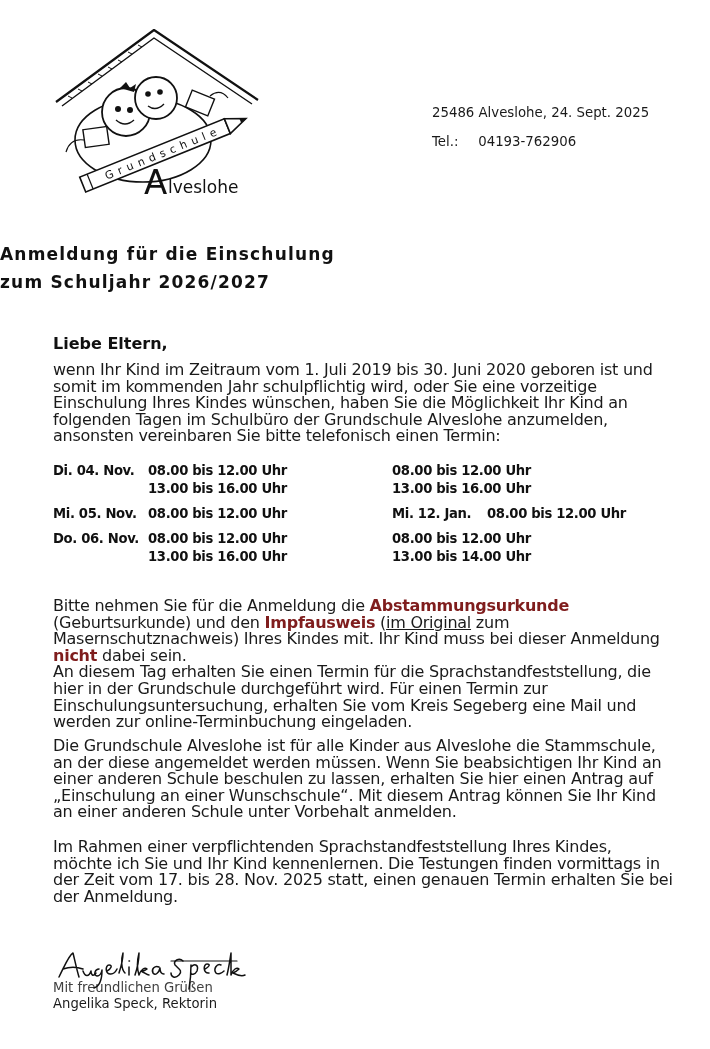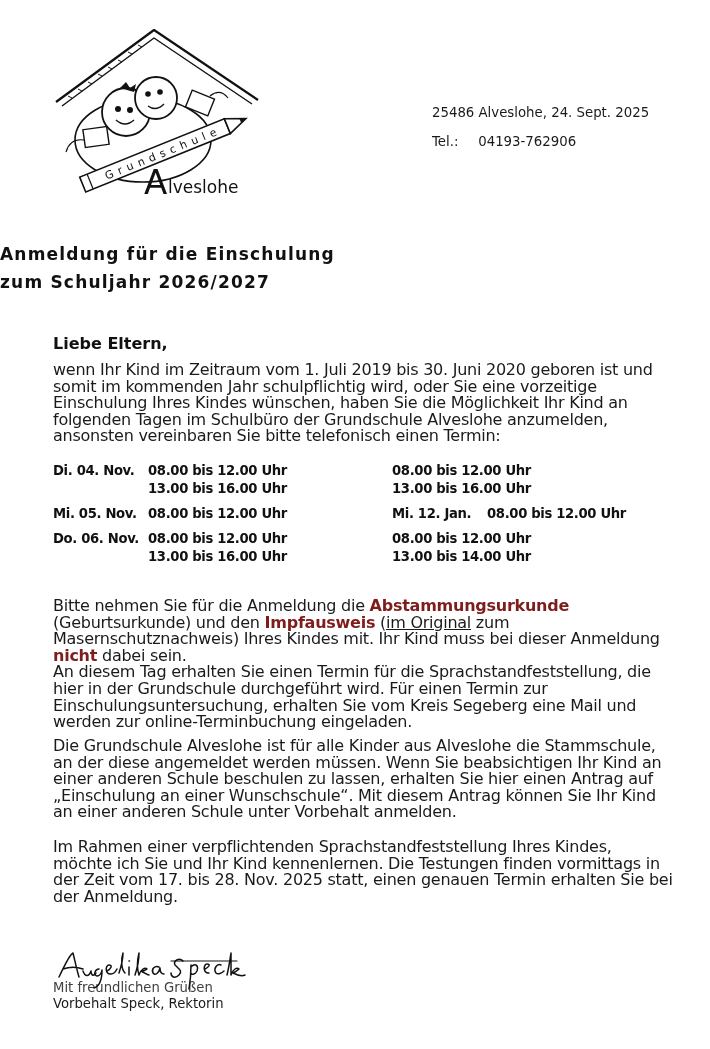--- a/index.html
+++ b/index.html
@@ -172,13 +172,13 @@
     <path d="M104,20 c-4,-2 -8,2 -6,6 c2,3 6,0 7,-5 c0,4 1,6 4,6"></path>
     <path d="M128,14 c-4,-4 -10,0 -8,4 c4,4 8,6 4,10 c-4,4 -8,2 -8,-2"></path>
     <path d="M136,18 c0,8 -1,18 -2,24 M136,20 c4,-4 8,-2 6,4 c-2,4 -6,4 -6,2"></path>
     <path d="M150,22 c4,-2 6,-5 2,-5 c-4,0 -4,10 2,9"></path>
     <path d="M166,18 c-4,-2 -8,4 -5,8 c2,2 6,0 8,-2"></path>
     <path d="M172,28 c2,-8 3,-16 4,-22 c0,8 0,16 0,22 c2,-6 6,-8 8,-6 c-2,2 -6,4 -6,4 c4,2 8,4 12,2"></path>
     <path d="M116,14 l66,0" stroke-width="1.2"></path>
   </g>
 </svg>
 
-<div class="signer">Vorbehalt Speck, Rektorin</div>
+<div class="signer">Angelika Speck, Rektorin</div>
 
 </body></html>

